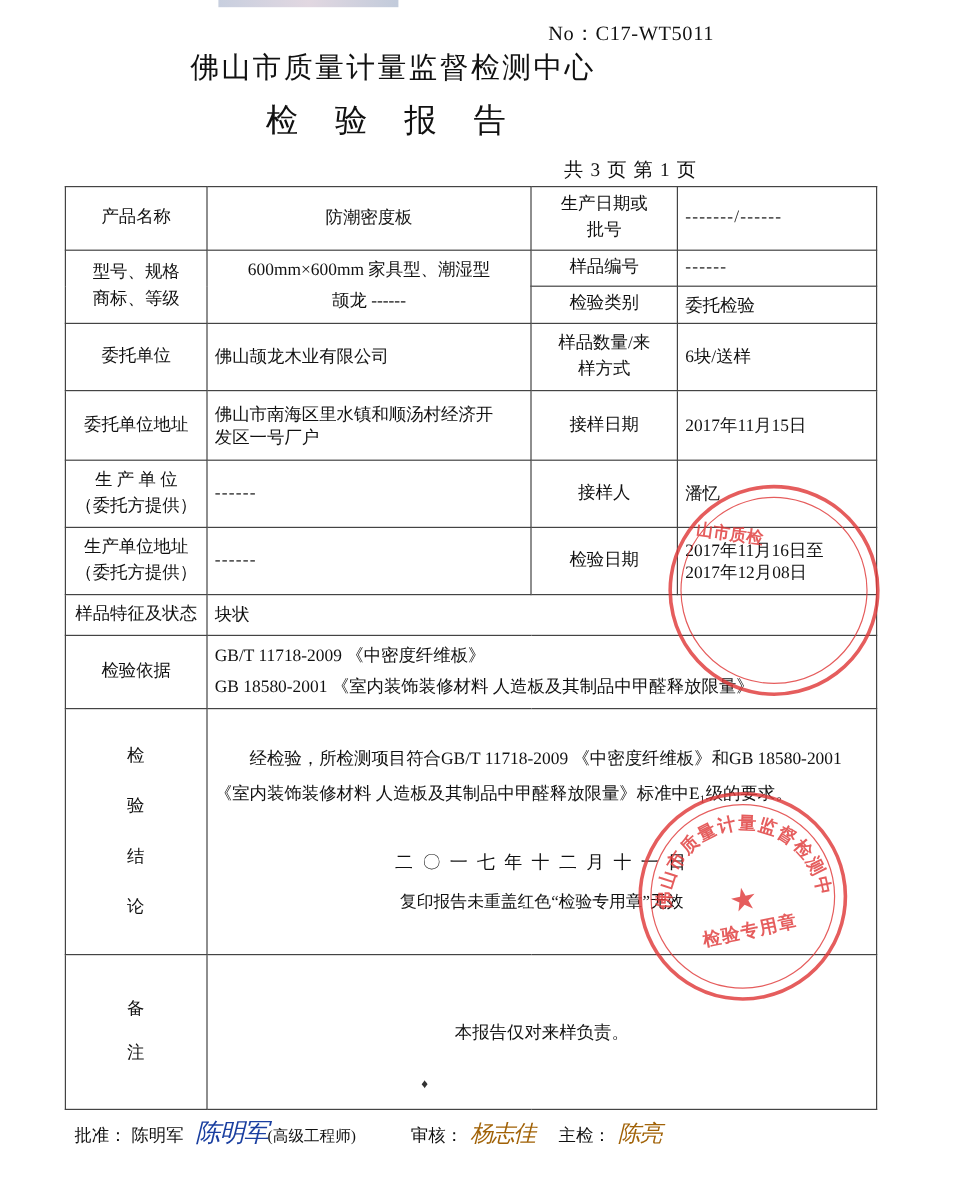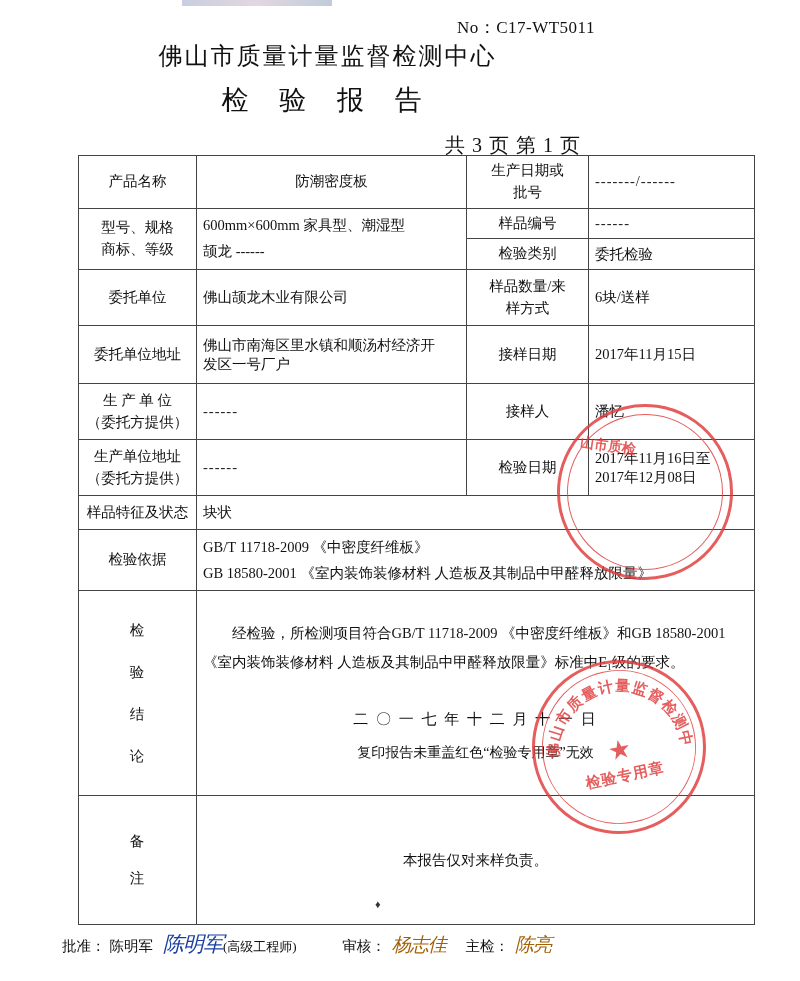--- a/index.html
+++ b/index.html
@@ -31,42 +31,42 @@
   }
   .doc-title{
     position:absolute;left:0;right:0;top:82px;text-align:center;
     font-size:27px;letter-spacing:12px;font-weight:400;
   }
 
   .form-no{
     position:absolute;left:62px;top:130px;font-size:17px;
   }
   .page-no{
-    position:absolute;right:74px;top:132px;font-size:20px;letter-spacing:1px;
+    position:absolute;right:74px;top:132px;font-size:16px;letter-spacing:1px;
   }
 
   
   table.main{
-    position:absolute;left:78px;top:155px;
+    position:absolute;left:54px;top:155px;
     width:676px;
     border-collapse:collapse;
     table-layout:fixed;
   }
   table.main td{
     border:1px solid #444;
     font-size:14.5px;
     padding:4px 6px;
     vertical-align:middle;
   }
   .lbl{text-align:center;line-height:1.5;}
   .val{padding-left:12px;}
   .dash{letter-spacing:1px;color:#222;}
 
   .prodname{padding-left:0;text-align:center;}
-  .specline{line-height:1.75;font-size:14.5px;}
+  .specline{text-align:center;line-height:1.75;font-size:14.5px;}
 
   .basis{line-height:1.8;padding-left:10px;font-size:14.5px;}
 
   .concl-label{
     text-align:center;font-size:15.5px;line-height:2.9;letter-spacing:1px;
   }
   .concl-body{
     position:relative;
     font-size:14.5px;line-height:2.05;
     padding:14px 14px 10px 14px;

